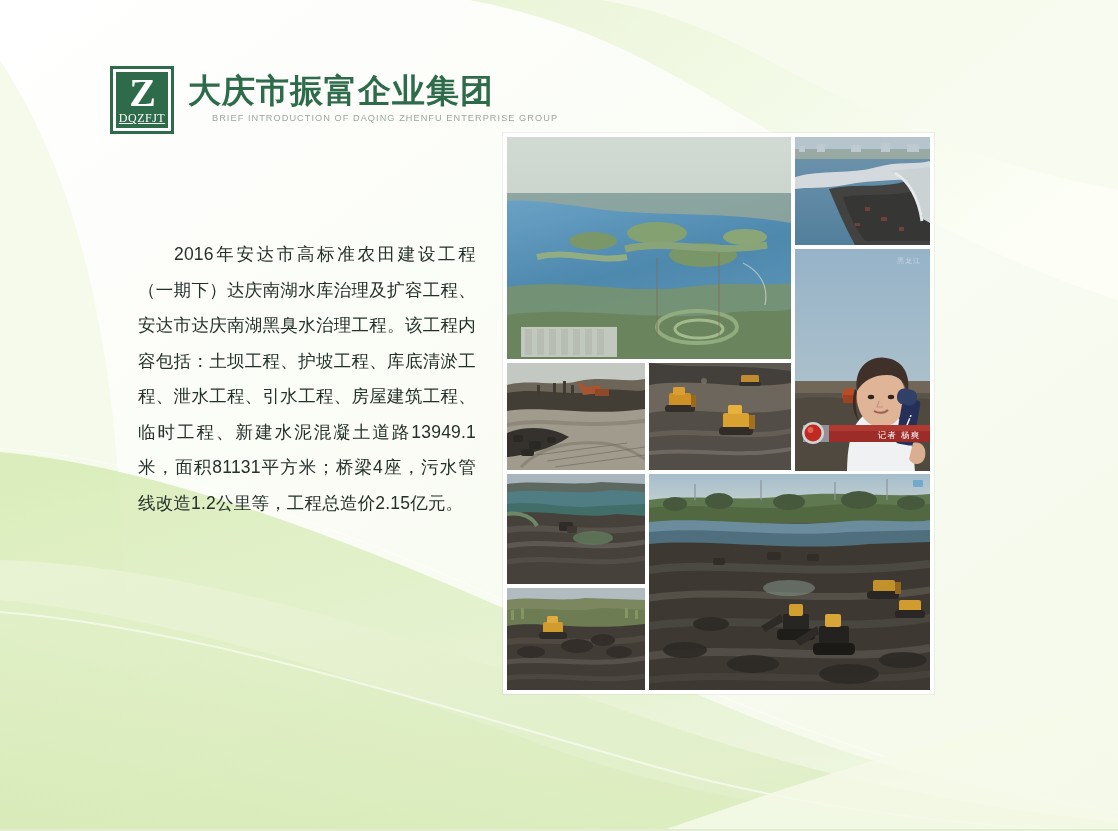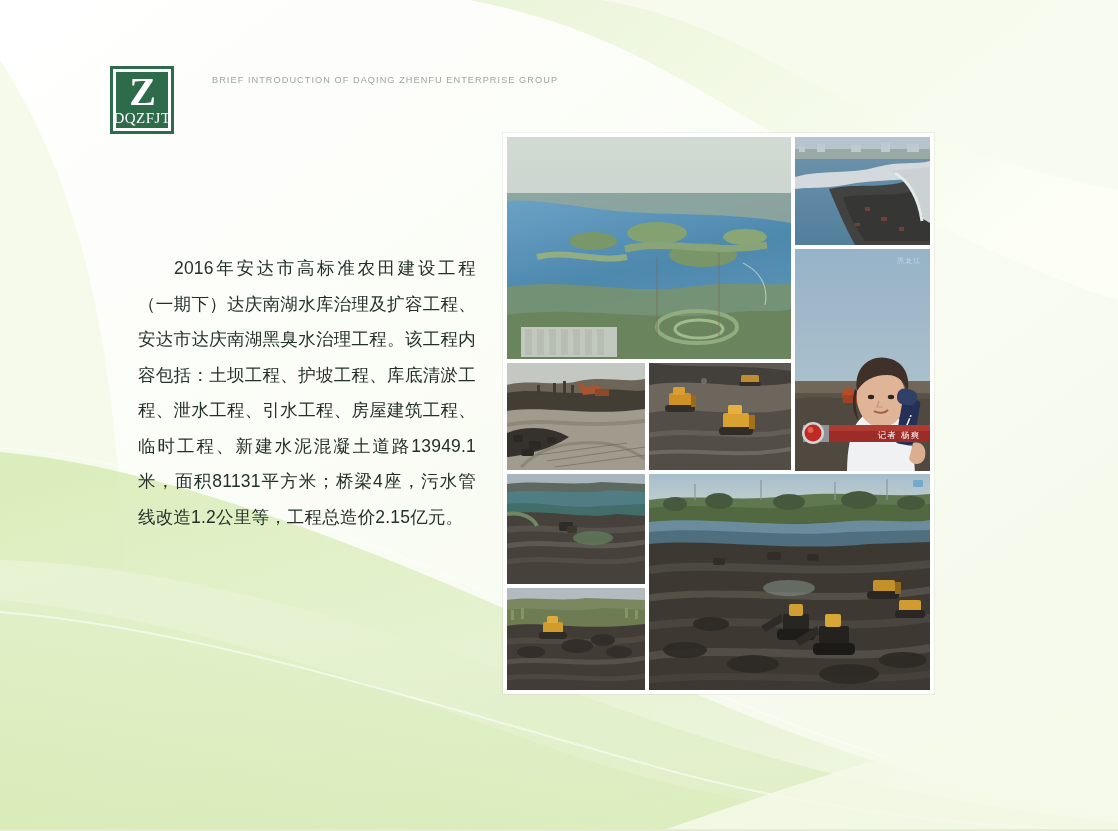--- a/index.html
+++ b/index.html
@@ -45,24 +45,25 @@
     font-family:"Liberation Serif","DejaVu Serif",serif;
     font-weight:bold;
     font-size:40px;
     line-height:34px;
     color:#ffffff;
     letter-spacing:-1px;
     margin-top:2px;
   }
   .logo-abbr{
     font-family:"Liberation Serif","DejaVu Serif",serif;
-    font-size:15px;
+    font-size:12px;
     letter-spacing:.5px;
     color:#ffffff;
     margin-top:1px;
+    text-decoration:underline;
   }
   .logo-text{margin-left:14px;padding-top:6px;}
   .logo-title{
     font-size:33px;
     font-weight:bold;
     color:#2e6b4b;
     letter-spacing:1px;
     line-height:38px;
     white-space:nowrap;
   }
@@ -71,21 +72,21 @@
     color:#9aa79b;
     letter-spacing:1.05px;
     margin-top:3px;
     white-space:nowrap;
     padding-left:24px;
   }
 
   
   #body-text{
     position:absolute;
-    left:138px;top:251px;
+    left:138px;top:237px;
     width:338px;
     font-size:17.5px;
     line-height:35.5px;
     color:#24302a;
     text-align:justify;
     text-justify:inter-ideograph;
     text-indent:36px;
     letter-spacing:.2px;
   }
 
@@ -152,20 +153,21 @@
   </svg>
 
   <div id="logo-block">
     <div class="logo-mark">
       <div class="logo-mark-inner">
         <div class="logo-z">Z</div>
         <div class="logo-abbr">DQZFJT</div>
       </div>
     </div>
     <div class="logo-text">
+      <div class="logo-title">大庆市振富企业集团</div>
       <div class="logo-sub">BRIEF INTRODUCTION OF DAQING ZHENFU ENTERPRISE GROUP</div>
     </div>
   </div>
 
   <div id="body-text">2016年安达市高标准农田建设工程（一期下）达庆南湖水库治理及扩容工程、安达市达庆南湖黑臭水治理工程。该工程内容包括：土坝工程、护坡工程、库底清淤工程、泄水工程、引水工程、房屋建筑工程、临时工程、新建水泥混凝土道路13949.1米，面积81131平方米；桥梁4座，污水管线改造1.2公里等，工程总造价2.15亿元。</div>
 
   <div id="collage">
 
     <div class="cell" style="left:4px;top:4px;width:284px;height:222px;">
       <svg viewBox="0 0 284 222" preserveAspectRatio="none">

